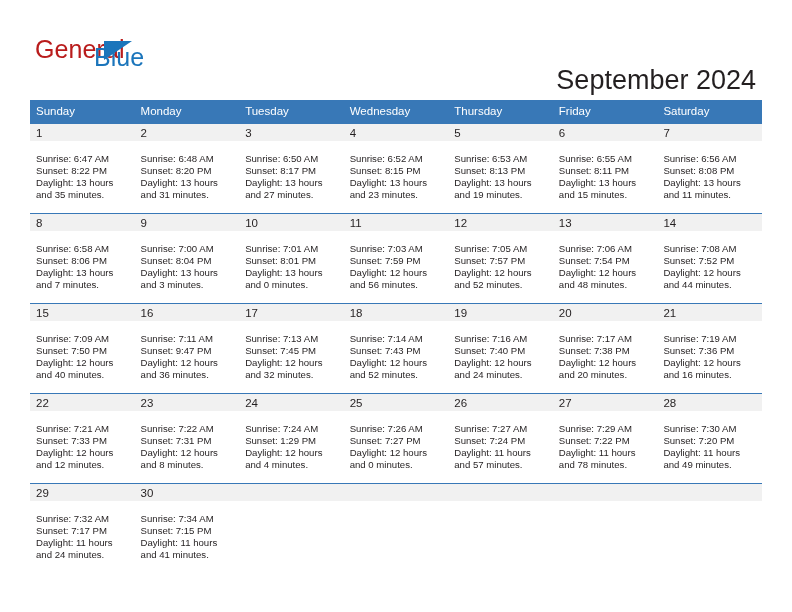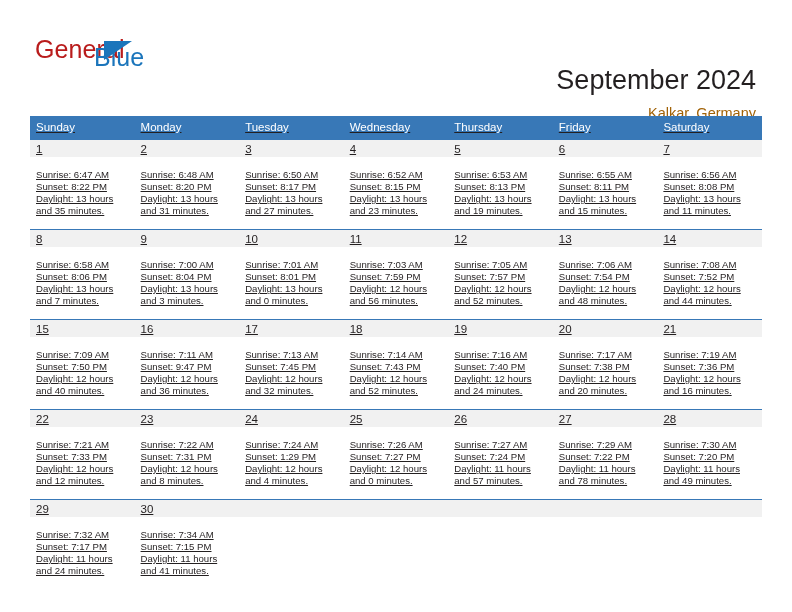--- a/index.html
+++ b/index.html
@@ -94,25 +94,24 @@
     color: #a16207;
     line-height: 20px;
     margin-top: 7px;
     white-space: nowrap;
   }
 
   
   .calendar {
     position: absolute;
     left: 30px;
-    top: 116px;
+    top: 100px;
     width: 732px;
     border-collapse: collapse;
     table-layout: fixed;
-    text-decoration: underline;
   }
 
   .calendar col { width: 104.57px; }
 
   thead th {
     background: #3878b7;
     color: #ffffff;
     font-size: 11.5px;
     font-weight: 400;
     text-align: left;

